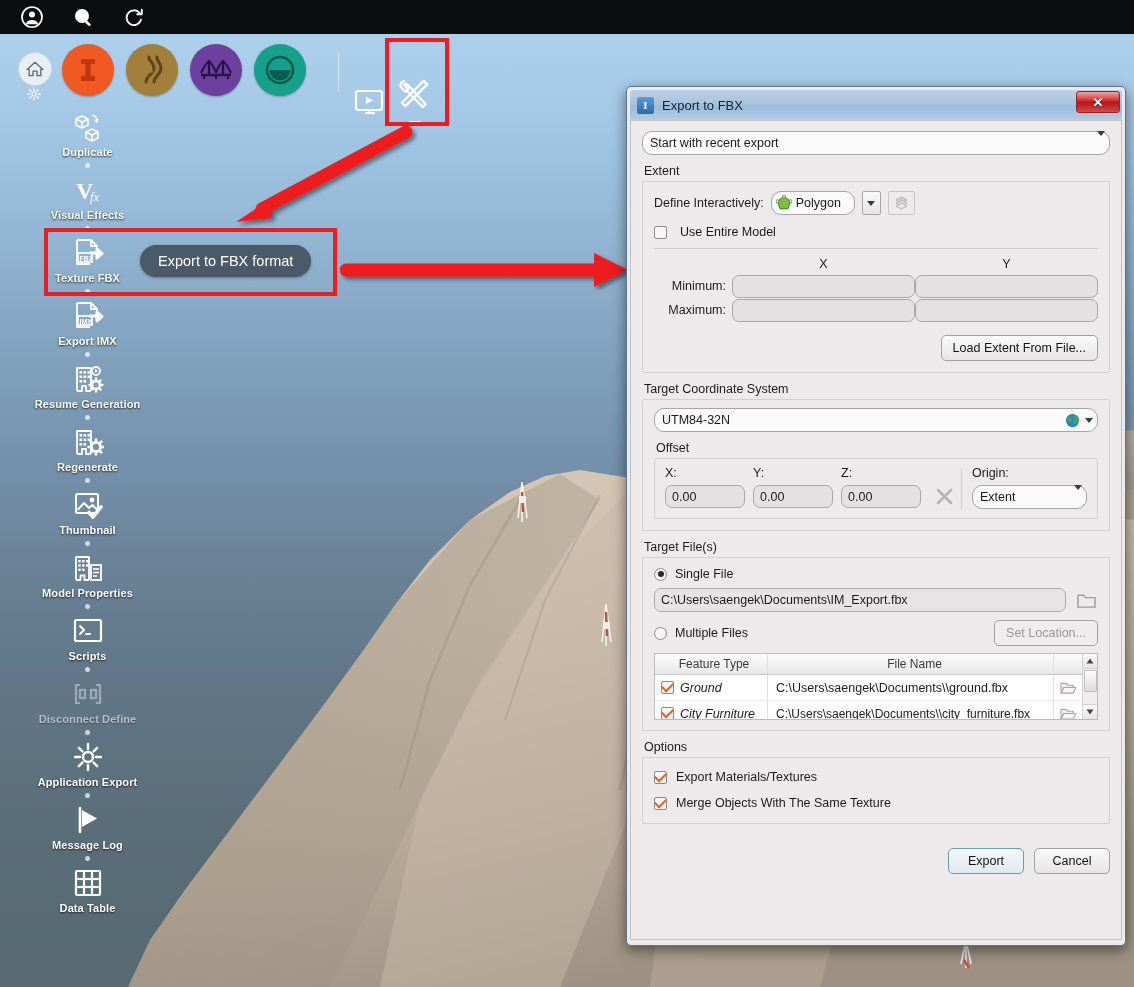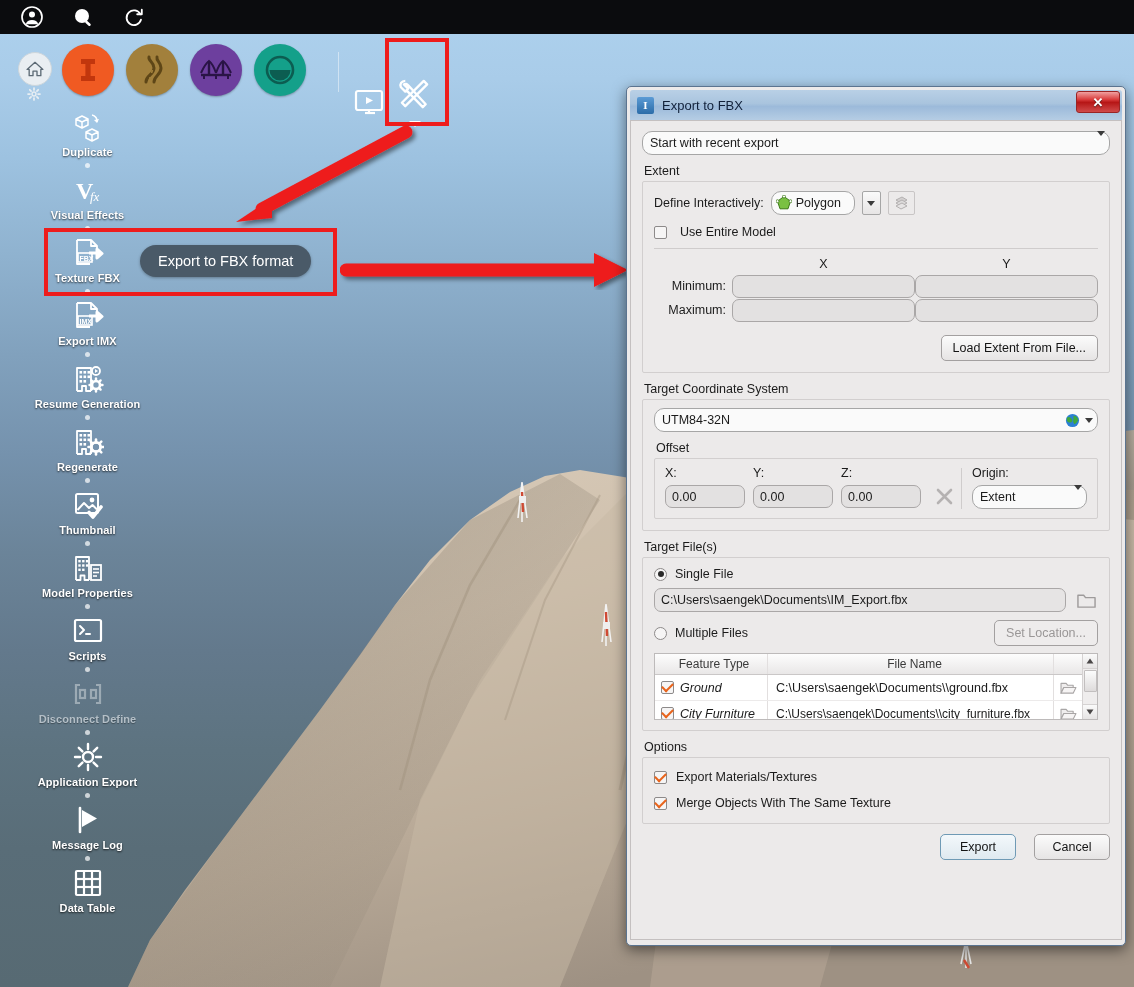--- a/index.html
+++ b/index.html
@@ -874,21 +874,21 @@
         <div class="row" style="gap:9px">
           <span class="cb checked"></span>
           <span class="lbl">Export Materials/Textures</span>
         </div>
         <div class="row" style="gap:9px;margin-top:12px">
           <span class="cb checked"></span>
           <span class="lbl">Merge Objects With The Same Texture</span>
         </div>
       </div>
 
-      <div class="row" style="justify-content:flex-end;gap:18px;margin-top:10px">
+      <div class="row" style="justify-content:flex-end;gap:10px;margin-top:24px">
         <div class="btn default" style="width:76px">Export</div>
         <div class="btn" style="width:76px">Cancel</div>
       </div>
 
     </div>
   </div>
 
 </div>
 
 </body></html>

